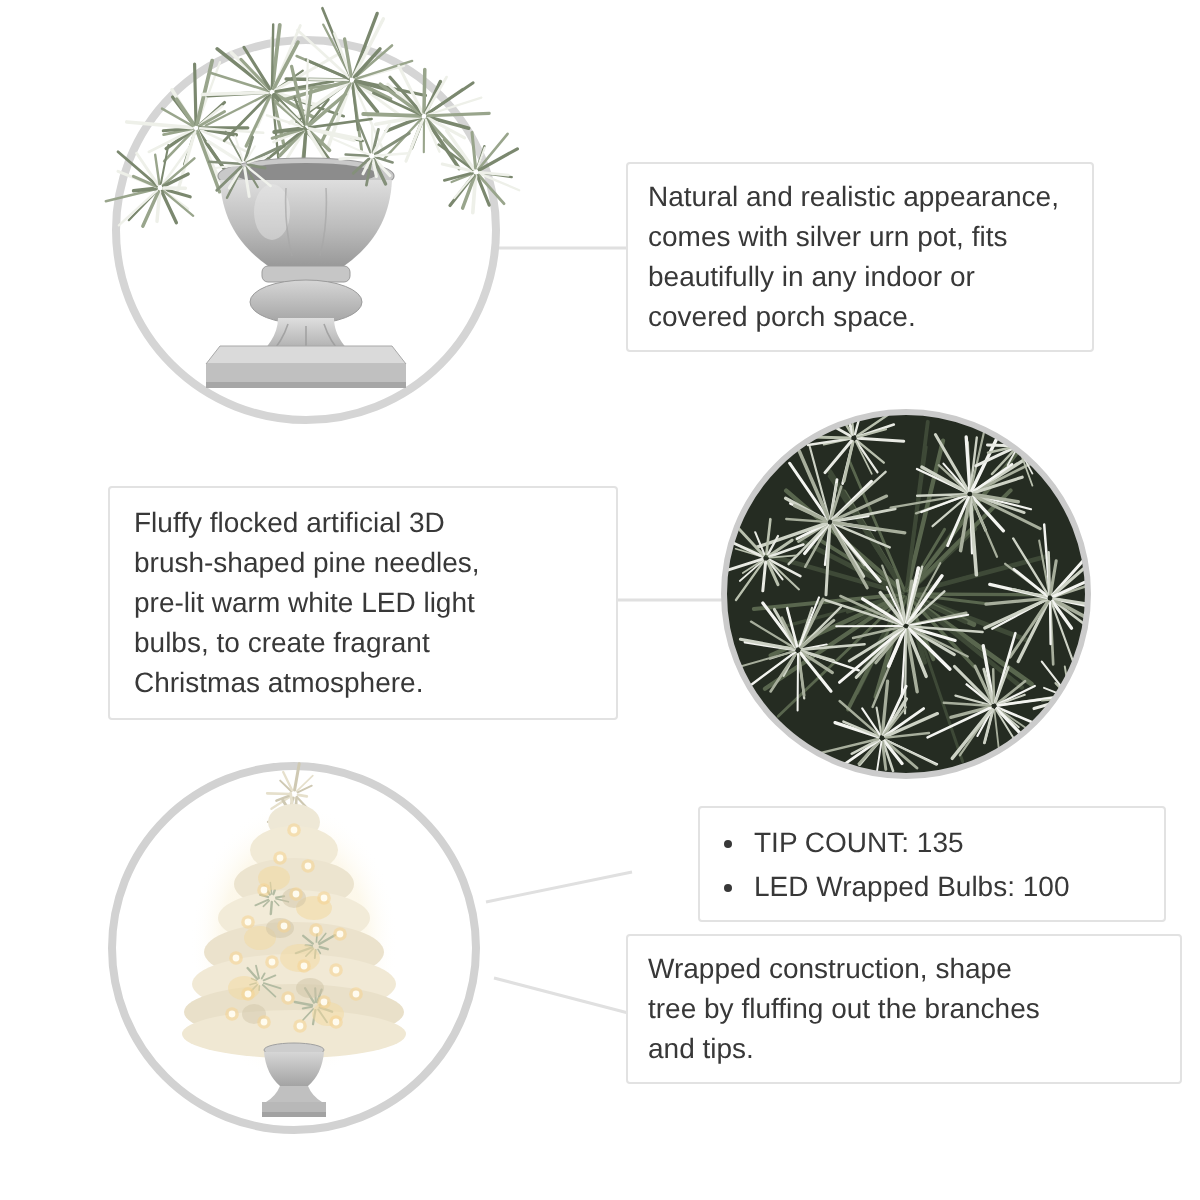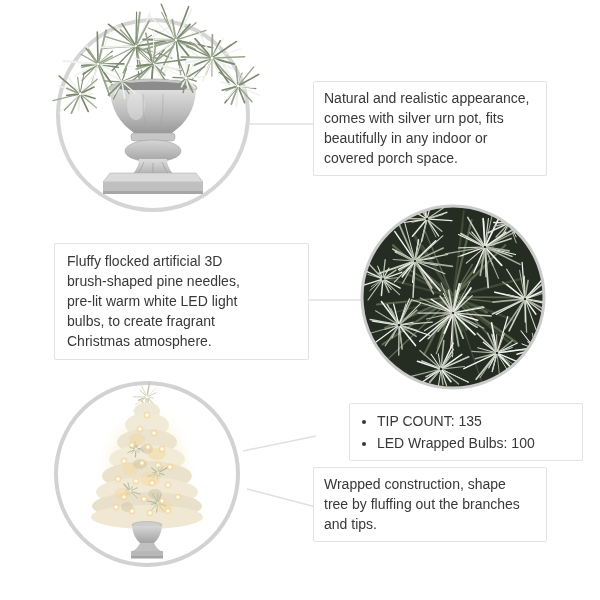--- a/index.html
+++ b/index.html
@@ -11,21 +11,21 @@
   .callout {
     position:absolute; box-sizing:border-box; background:#ffffff;
     border:1px solid #e2e2e2; border-radius:2px; color:#383838;
     font-size:14px; line-height:20px; z-index:3;
   }
   .callout-text { white-space:pre-line; }
   #box-appearance  { left:313px; top:81px;  width:234px; padding:6px 5px 7px 10px; }
   #box-needles     { left:54px;  top:243px; width:255px; padding:7px 5px 8px 12px; }
   #box-specs       { left:313px; top:403px; width:234px; padding:6px 5px 6px 8px; line-height:22px;margin-left:36px; }
   #box-specs ul    { margin:0; padding:0 0 0 19px; list-style:disc; }
-  #box-construction{ left:313px; top:467px; width:234px; padding:6px 5px 7px 10px; }
+  #box-construction{ left:313px; top:467px; width:278px; padding:6px 5px 7px 10px; }
   svg.photo   { position:absolute; z-index:2; }
   #photo-urn  { left:38px;  top:2px;   }
   #photo-closeup { left:357px; top:201px; }
   #photo-tree { left:52px;  top:379px; }
   #connectors { position:absolute; left:0; top:0; z-index:1; }
 </style>
 </head>
 <body>
 
 <svg id="connectors" width="600" height="600" viewBox="0 0 600 600">

